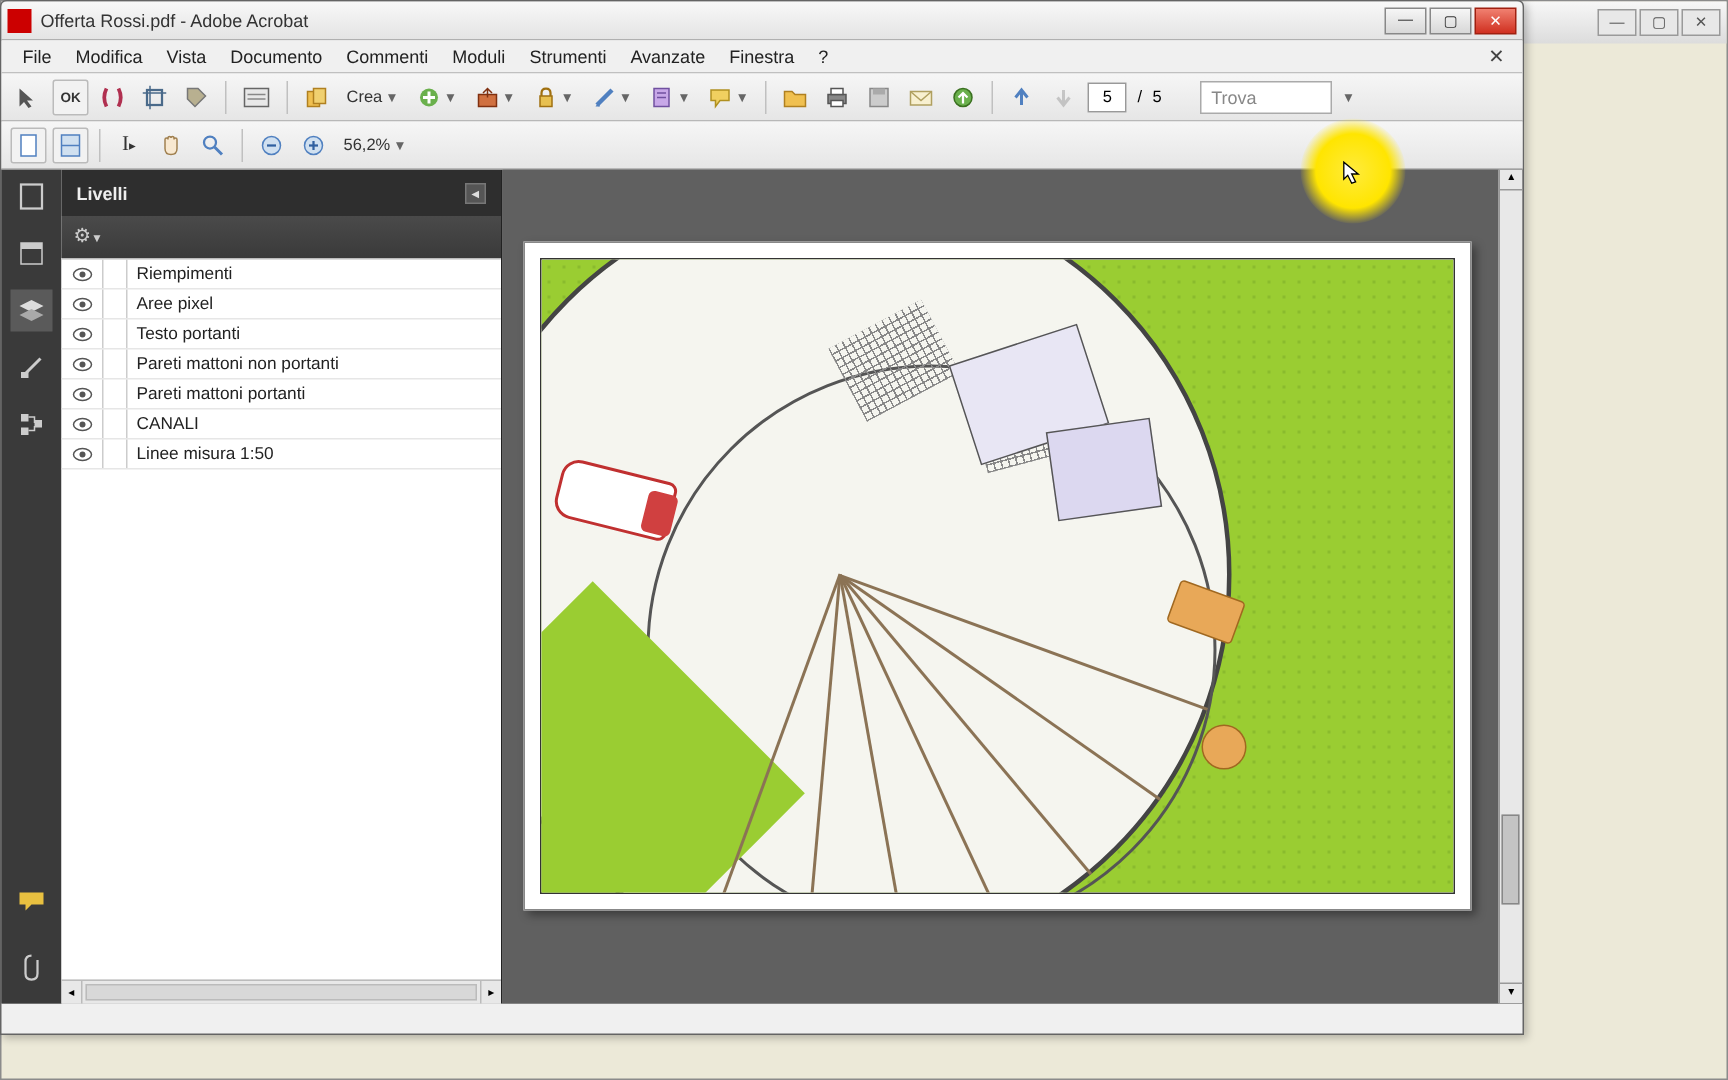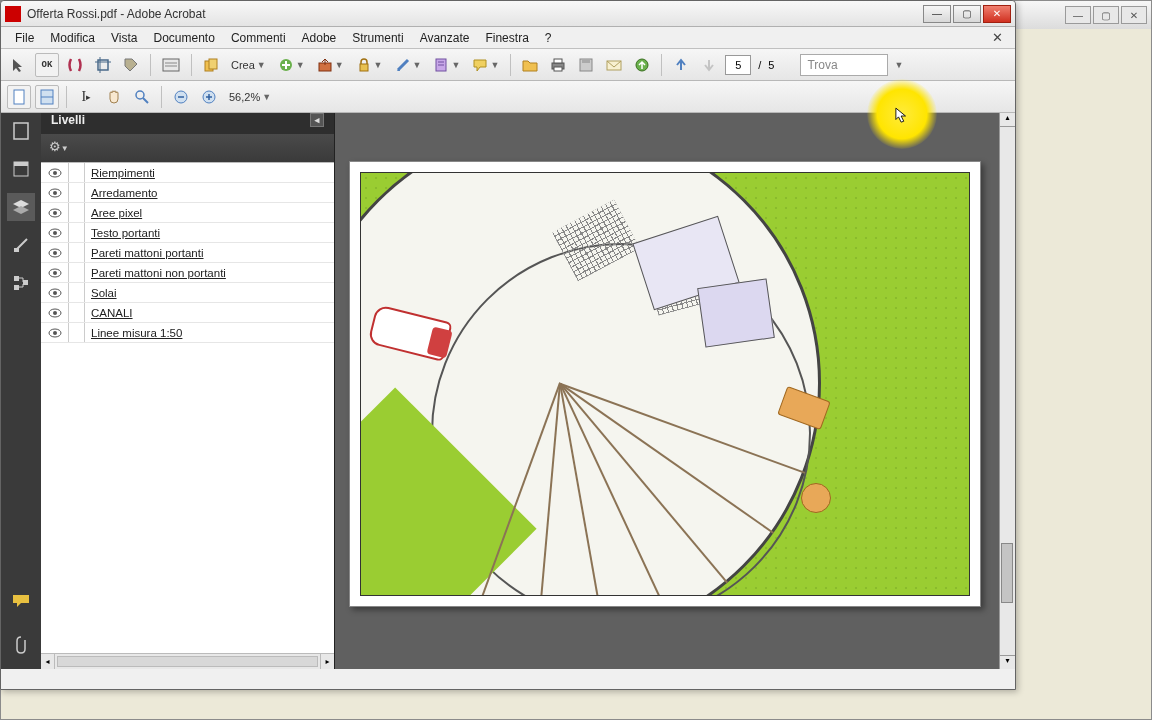--- a/index.html
+++ b/index.html
@@ -20,21 +20,21 @@
 .win-btn.close { background: linear-gradient(#f08070,#d03020); color: #fff; border-color:#a02010; }
 
 
 .menubar { height: 22px; background: #f0f0f0; display: flex; align-items: center; padding: 0 6px; border-bottom: 1px solid #c0c0c0; }
 .menubar .menu-item { font-size: 12px; padding: 2px 8px; color: #222; cursor: default; }
 .menubar .close-x { margin-left: auto; font-size: 13px; color: #444; padding: 0 6px; }
 
 
 .toolbar { background: linear-gradient(#f6f6f6,#e6e6e6); border-bottom: 1px solid #b8b8b8; display: flex; align-items: center; padding: 3px 6px; gap: 4px; position: relative; }
 .tbtn { min-width: 24px; height: 24px; border: 1px solid transparent; background: transparent; display: flex; align-items: center; justify-content: center; font-size: 11px; color: #333; padding: 0 3px; }
-.tbtn.bordered { border: 1px solid #bbb; background: #f2f2f2; border-radius: 2px; font-family: Liberation Mono, monospace; }
+.tbtn.bordered { border: 1px solid #bbb; background: #f2f2f2; border-radius: 2px; }
 .sep { width: 1px; height: 22px; background: #c0c0c0; margin: 0 3px; }
 .page-box { width: 26px; height: 20px; border: 1px solid #999; background: #fff; text-align: center; font-size: 11px; line-height: 18px; }
 .find-box { width: 88px; height: 22px; border: 1px solid #aaa; background: #fff; font-size: 12px; padding: 0 6px; display:flex; align-items:center; color:#888; position:relative; z-index:3; }
 .dd-arrow { font-size: 9px; color: #666; margin-left: 2px; }
 
 
 .highlight { position: absolute; width: 70px; height: 70px; background: radial-gradient(circle, #ffeb3b 0%, #ffe500 50%, rgba(255,229,0,0) 72%); border-radius: 50%; top: 30px; right: 78px; z-index: 2; pointer-events: none; }
 .cursor-ptr { position: absolute; width: 14px; height: 18px; top: 58px; right: 106px; z-index: 4; }
 
 
@@ -43,29 +43,29 @@
 
 
 .nav-strip { width: 40px; background: #3a3a3a; display: flex; flex-direction: column; align-items: center; padding-top: 4px; gap: 10px; }
 .nav-icon { width: 28px; height: 28px; display:flex; align-items:center; justify-content:center; }
 .nav-icon svg { fill: #d0d0d0; }
 .nav-icon.active { background: #5a5a5a; }
 .nav-icon.bottom { margin-top: auto; margin-bottom: 6px; }
 
 
 .layers-panel { width: 294px; background: #f4f4f4; display: flex; flex-direction: column; border-right: 1px solid #222; }
-.panel-header { height: 21px; background: #2e2e2e; color: #eee; display:flex; align-items:flex-start; padding: 0 10px; font-size: 12px; font-weight: bold; justify-content: space-between; }
+.panel-header { height: 31px; background: #2e2e2e; color: #eee; display:flex; align-items:center; padding: 0 10px; font-size: 12px; font-weight: bold; justify-content: space-between; }
 .panel-header .collapse { width:14px; height:14px; background:#555; border:1px solid #777; font-size:9px; color:#ddd; display:flex; align-items:center; justify-content:center; }
 .panel-toolbar { height: 28px; background: linear-gradient(#4a4a4a,#3a3a3a); display:flex; align-items:center; padding:0 8px; }
 .panel-toolbar .gear { width:18px; height:18px; color:#ccc; font-size:13px; }
 .layer-list { flex:1; background:#fff; overflow:auto; border-top:1px solid #bbb; }
 .layer-row { height: 20px; display:flex; align-items:center; border-bottom:1px solid #e6e6e6; font-size: 11.5px; }
 .layer-row .eye { width: 28px; height:100%; border-right:1px solid #ccc; display:flex; align-items:center; justify-content:center; }
 .layer-row .cell { width: 16px; height:100%; border-right:1px solid #ccc; }
-.layer-row .label { padding-left: 6px; color:#222;text-decoration:underline; }
+.layer-row .label { padding-left: 6px; color:#222; }
 .panel-scroll { height: 16px; background:#e8e8e8; border-top:1px solid #bbb; display:flex; }
 .panel-scroll .sb { flex:1; background:#d8d8d8; margin:2px; border:1px solid #bbb; }
 
 
 .doc-view { flex:1; background:#606060; position:relative; overflow:hidden; }
 .doc-scroll-v { position:absolute; right:0; top:0; width:16px; height:100%; background:#e8e8e8; border-left:1px solid #999; }
 .doc-scroll-v .thumb { position:absolute; right:2px; width:12px; background:#c4c4c4; border:1px solid #888; }
 .doc-page { position:absolute; left:14px; top:48px; width: 632px; height: 446px; background:#fff; border:1px solid #888; box-shadow:3px 3px 6px rgba(0,0,0,0.4); padding:10px; }
 
 
@@ -113,21 +113,21 @@
       <div class="win-btn close">✕</div>
     </div>
   </div>
 
   <div class="menubar">
     <span class="menu-item">File</span>
     <span class="menu-item">Modifica</span>
     <span class="menu-item">Vista</span>
     <span class="menu-item">Documento</span>
     <span class="menu-item">Commenti</span>
-    <span class="menu-item">Adobe</span>
+    <span class="menu-item">Moduli</span>
     <span class="menu-item">Strumenti</span>
     <span class="menu-item">Avanzate</span>
     <span class="menu-item">Finestra</span>
     <span class="menu-item">?</span>
     <span class="close-x">✕</span>
   </div>
 
   <div class="toolbar" style="height:32px;">
     <div class="tbtn">
         <svg width="16" height="16">
@@ -381,71 +381,51 @@
             <span class="label">Riempimenti</span>
           </div>
         <div class="layer-row">
             <div class="eye">
               <svg width="14" height="10">
                 <ellipse cx="7" cy="5" rx="6" ry="4" fill="none" stroke="#555"></ellipse>
                 <circle cx="7" cy="5" r="2" fill="#555"></circle>
               </svg>
             </div>
             <div class="cell"></div>
-            <span class="label">Arredamento</span>
-          </div>
-        <div class="layer-row">
-            <div class="eye">
-              <svg width="14" height="10">
-                <ellipse cx="7" cy="5" rx="6" ry="4" fill="none" stroke="#555"></ellipse>
-                <circle cx="7" cy="5" r="2" fill="#555"></circle>
-              </svg>
-            </div>
-            <div class="cell"></div>
             <span class="label">Aree pixel</span>
           </div>
         <div class="layer-row">
             <div class="eye">
               <svg width="14" height="10">
                 <ellipse cx="7" cy="5" rx="6" ry="4" fill="none" stroke="#555"></ellipse>
                 <circle cx="7" cy="5" r="2" fill="#555"></circle>
               </svg>
             </div>
             <div class="cell"></div>
             <span class="label">Testo portanti</span>
           </div>
         <div class="layer-row">
             <div class="eye">
               <svg width="14" height="10">
                 <ellipse cx="7" cy="5" rx="6" ry="4" fill="none" stroke="#555"></ellipse>
                 <circle cx="7" cy="5" r="2" fill="#555"></circle>
               </svg>
             </div>
             <div class="cell"></div>
+            <span class="label">Pareti mattoni non portanti</span>
+          </div>
+        <div class="layer-row">
+            <div class="eye">
+              <svg width="14" height="10">
+                <ellipse cx="7" cy="5" rx="6" ry="4" fill="none" stroke="#555"></ellipse>
+                <circle cx="7" cy="5" r="2" fill="#555"></circle>
+              </svg>
+            </div>
+            <div class="cell"></div>
             <span class="label">Pareti mattoni portanti</span>
-          </div>
-        <div class="layer-row">
-            <div class="eye">
-              <svg width="14" height="10">
-                <ellipse cx="7" cy="5" rx="6" ry="4" fill="none" stroke="#555"></ellipse>
-                <circle cx="7" cy="5" r="2" fill="#555"></circle>
-              </svg>
-            </div>
-            <div class="cell"></div>
-            <span class="label">Pareti mattoni non portanti</span>
-          </div>
-        <div class="layer-row">
-            <div class="eye">
-              <svg width="14" height="10">
-                <ellipse cx="7" cy="5" rx="6" ry="4" fill="none" stroke="#555"></ellipse>
-                <circle cx="7" cy="5" r="2" fill="#555"></circle>
-              </svg>
-            </div>
-            <div class="cell"></div>
-            <span class="label">Solai</span>
           </div>
         <div class="layer-row">
             <div class="eye">
               <svg width="14" height="10">
                 <ellipse cx="7" cy="5" rx="6" ry="4" fill="none" stroke="#555"></ellipse>
                 <circle cx="7" cy="5" r="2" fill="#555"></circle>
               </svg>
             </div>
             <div class="cell"></div>
             <span class="label">CANALI</span>

